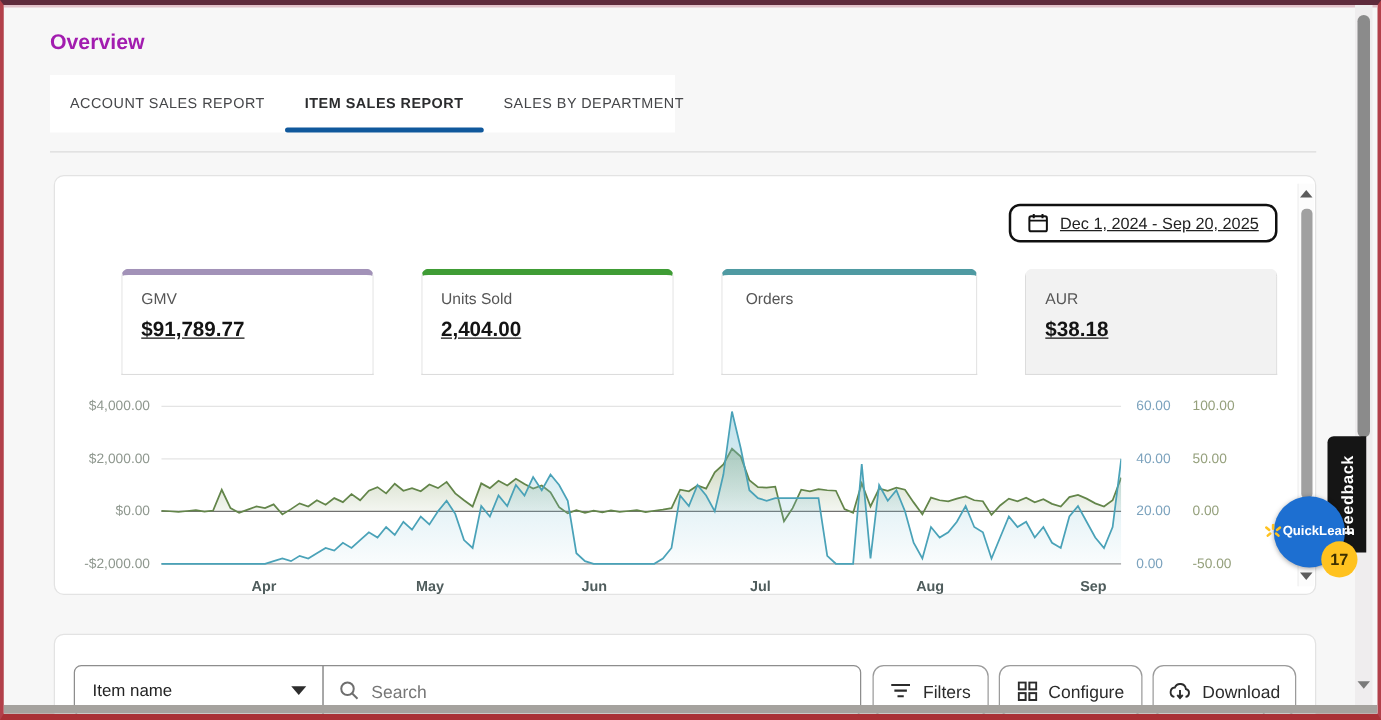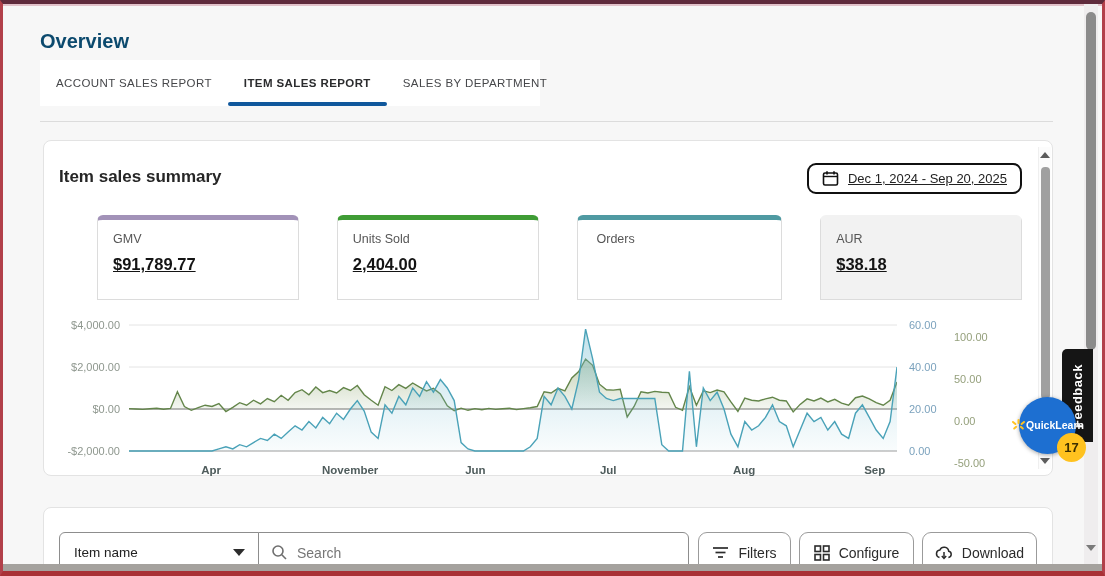--- a/index.html
+++ b/index.html
@@ -3,21 +3,21 @@
 <meta charset="utf-8">
 <style>
   * { margin:0; padding:0; box-sizing:border-box; }
   body { font-family:"Liberation Sans", sans-serif; background:#fff; }
   .screen { position:relative; width:1105px; height:576px; overflow:hidden;
     background:#f7f7f7;
     border-left:3px solid #b2404a; border-right:3px solid #b2404a;
     border-top:4px solid #5f2b3c; border-bottom:5px solid #a93136; }
   .top-tint { position:absolute; left:0; right:0; top:0; height:2px; background:#e2c2ca; }
 
-  .page-title { position:absolute; left:37px; top:26px; font-size:20px; font-weight:700; color:#0c4a6e; }
+  .page-title { position:absolute; left:37px; top:20px; font-size:17px; font-weight:700; color:#a21caf; }
 
   .tabstrip { position:absolute; left:37px; top:56px; width:500px; height:46px; background:#fff; display:flex; }
   .tab { position:relative; display:flex; align-items:center; padding:0 16px; font-size:11.5px; letter-spacing:.4px; color:#46474a; cursor:pointer; white-space:nowrap; }
   .tab.active { font-weight:700; color:#2b2c2e; }
   .tab.active::after { content:""; position:absolute; left:0; right:0; bottom:0; height:4px; background:#10589c; border-radius:2px; }
   .tab-divider { position:absolute; left:37px; top:117px; width:1013px; height:1px; background:#dcdcdc; }
 
   .card { position:absolute; background:#fff; border:1px solid #e3e3e3; border-radius:8px; }
   .chart-card { left:40px; top:136px; width:1010px; height:336px; }
   .card-title { position:absolute; left:15px; top:26px; font-size:17px; font-weight:700; color:#262626; }
@@ -31,21 +31,21 @@
   .kpi-label { font-size:12.5px; color:#565656; }
   .kpi-value { font-size:16.5px; font-weight:700; color:#141414; margin-top:9px;text-decoration:underline; }
 
   .chart-plot { position:absolute; left:85px; top:179px; width:768px; height:152px; }
   .tick { position:absolute; font-size:11px; line-height:14px; }
   .left-ticks { position:absolute; left:0; top:179px; width:76px; height:152px; }
   .left-ticks .tick { right:0; text-align:right; color:#8e978e; }
   .r1-ticks { position:absolute; left:865px; top:179px; width:42px; height:152px; }
   .r1-ticks .tick { color:#7ba2bd; }
   .r2-ticks { position:absolute; left:910px; top:179px; width:54px; height:152px; }
-  .r2-ticks .tick { color:#95a07c;margin-top:12px; }
+  .r2-ticks .tick { color:#95a07c; }
   .x-labels { position:absolute; left:85px; top:322px; width:768px; height:16px; }
   .x-labels .tick { width:44px; text-align:center; font-weight:700; color:#4f5c5c; font-size:11.5px; }
 
   .inner-scroll { position:absolute; left:994px; top:6px; width:13px; height:322px; background:#fcfcfc; border-left:1px solid #efefef; }
   .tri-up { width:0; height:0; border-left:5px solid transparent; border-right:5px solid transparent; border-bottom:6px solid #5c5c5c; }
   .tri-down { width:0; height:0; border-left:5px solid transparent; border-right:5px solid transparent; border-top:6px solid #5c5c5c; }
   .inner-scroll .tri-up { position:absolute; top:5px; left:1px; }
   .inner-scroll .tri-down { position:absolute; bottom:5px; left:1px; }
   .inner-thumb { position:absolute; left:2px; top:20px; width:9px; height:232px; background:#a0a0a0; border-radius:4px; }
 
@@ -90,21 +90,20 @@
   <div class="page-title">Overview</div>
 
   <div class="tabstrip">
     <div class="tab">ACCOUNT SALES REPORT</div>
     <div class="tab active">ITEM SALES REPORT</div>
     <div class="tab">SALES BY DEPARTMENT</div>
   </div>
   <div class="tab-divider"></div>
 
   <div class="card chart-card">
-    <div class="card-title">Item sales summary</div>
 
     <button class="date-btn">
       <span style="display:flex">
         <svg width="17" height="17" viewBox="0 0 17 17">
             <rect x="1.5" y="3" width="14" height="12" rx="1.5" fill="none" stroke="#111" stroke-width="1.6"></rect>
             <line x1="5" y1="1.2" x2="5" y2="4.5" stroke="#111" stroke-width="1.6"></line>
             <line x1="12" y1="1.2" x2="12" y2="4.5" stroke="#111" stroke-width="1.6"></line>
             <line x1="2" y1="6.5" x2="15" y2="6.5" stroke="#111" stroke-width="1.4"></line>
           </svg>
       </span>
@@ -164,21 +163,21 @@
         <div class="tick" style="top: 124px;">0.00</div>
       </div>
     <div class="r2-ticks" id="r2-ticks">
         <div class="tick" style="top: -2px;">100.00</div>
         <div class="tick" style="top: 40px;">50.00</div>
         <div class="tick" style="top: 82px;">0.00</div>
         <div class="tick" style="top: 124px;">-50.00</div>
       </div>
     <div class="x-labels" id="x-labels">
         <div class="tick" style="left: 60.176px;">Apr</div>
-        <div class="tick" style="left: 193.04px;">November</div>
+        <div class="tick" style="left: 193.04px;">May</div>
         <div class="tick" style="left: 324.368px;">Jun</div>
         <div class="tick" style="left: 457.232px;">Jul</div>
         <div class="tick" style="left: 593.168px;">Aug</div>
         <div class="tick" style="left: 723.728px;">Sep</div>
       </div>
 
     <div class="inner-scroll">
       <div class="tri-up"></div>
       <div class="inner-thumb"></div>
       <div class="tri-down"></div>

